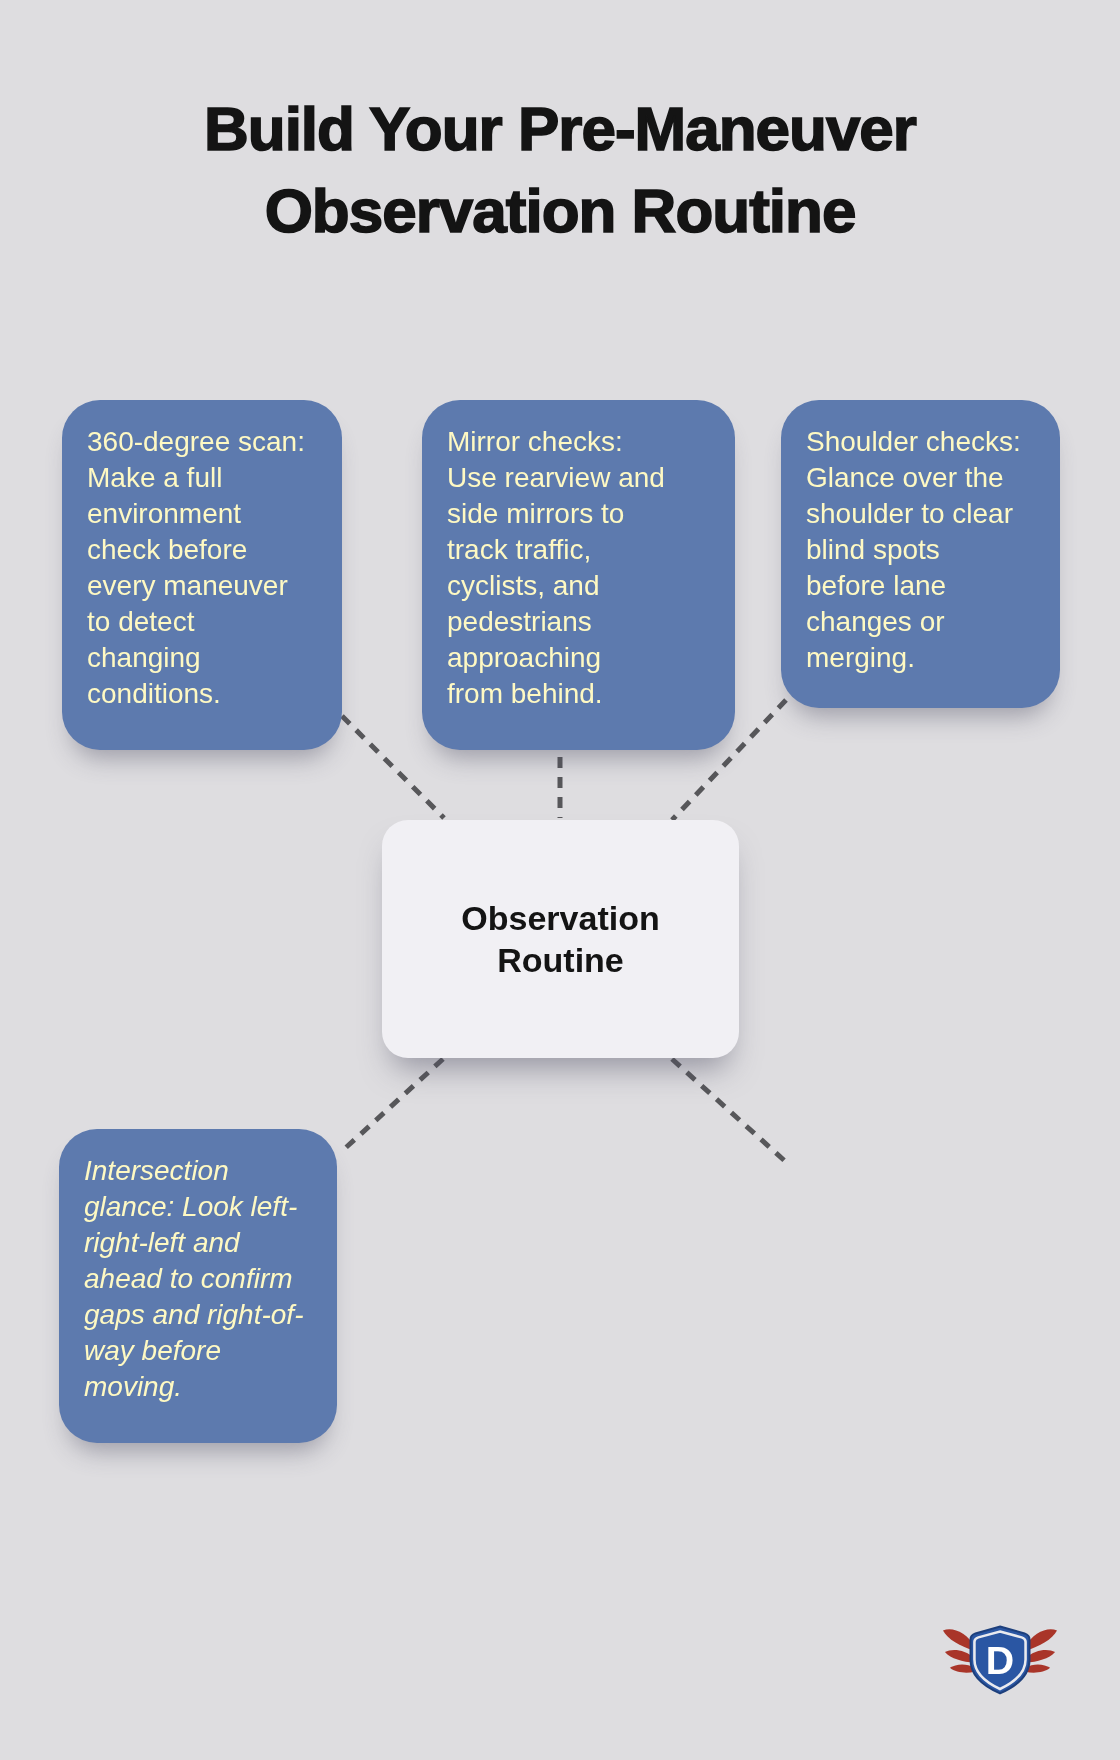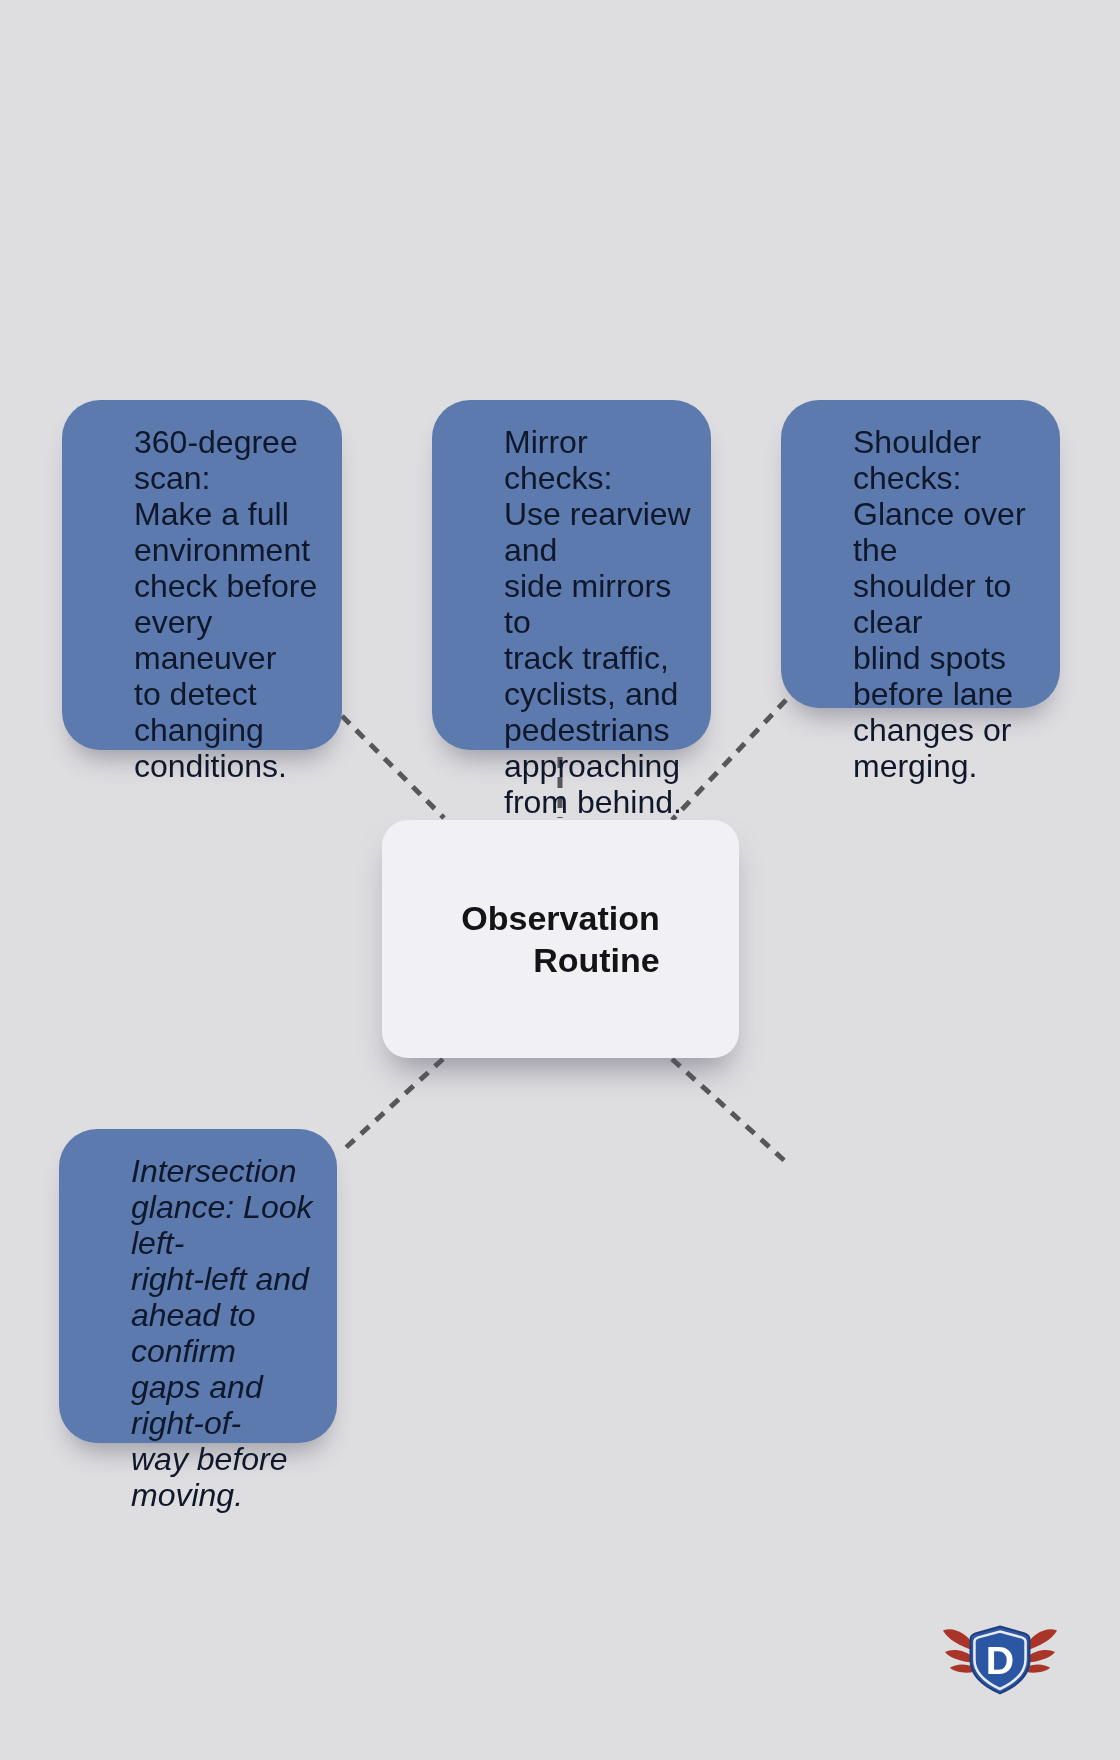--- a/index.html
+++ b/index.html
@@ -34,57 +34,58 @@
 
   .card{
     position:absolute;
     background:#5d7aae;
     border-radius:38px;
     box-shadow:0 18px 24px -10px rgba(80,80,100,0.45);
     box-sizing:border-box;
     padding:24px 16px 20px 25px;
   }
   .card-text{
-    color:#0f172a;
-    font-size:32px;
+    color:#fef9c3;
+    font-size:28px;
     line-height:36px;
     white-space:pre-line;
-    margin-left:47px;
   }
 
   .center-node{
     position:absolute;
     left:382px;top:820px;width:357px;height:238px;
     background:#f1f0f4;
     border-radius:26px;
     box-shadow:0 20px 30px -10px rgba(80,80,100,0.5);
     display:flex;align-items:center;justify-content:center;
   }
   .center-label{
     font-size:34px;
     font-weight:700;
     line-height:42px;
     color:#141414;
-    text-align:right;
+    text-align:center;
     white-space:pre-line;
   }
 
   .card-360   {left:62px;  top:400px; width:280px; height:350px;}
-  .card-mirror{left:432px; top:400px; width:279px; height:350px;}
+  .card-mirror{left:422px; top:400px; width:313px; height:350px;}
   .card-shoulder{left:781px;top:400px; width:279px; height:308px;}
   .card-intersection{left:59px; top:1129px; width:278px; height:314px;font-style:italic;}
   .card-hazard{left:780px; top:1129px; width:280px; height:391px;}
 
   .logo{position:absolute;left:941px;top:1620px;width:118px;height:78px;}
 </style>
 </head>
 <body>
 
 <div class="canvas">
 
+  <div class="title">Build Your Pre-Maneuver
+Observation Routine</div>
 
   <svg class="connectors" viewBox="0 0 1120 1760" xmlns="http://www.w3.org/2000/svg">
     <line x1="342" y1="716" x2="444" y2="818"></line>
     <line x1="560" y1="757" x2="560" y2="818"></line>
     <line x1="786" y1="700" x2="672" y2="820"></line>
     <line x1="443" y1="1059" x2="341" y2="1152"></line>
     <line x1="672" y1="1059" x2="786" y2="1162"></line>
   </svg>
 
   <div class="card card-360">

